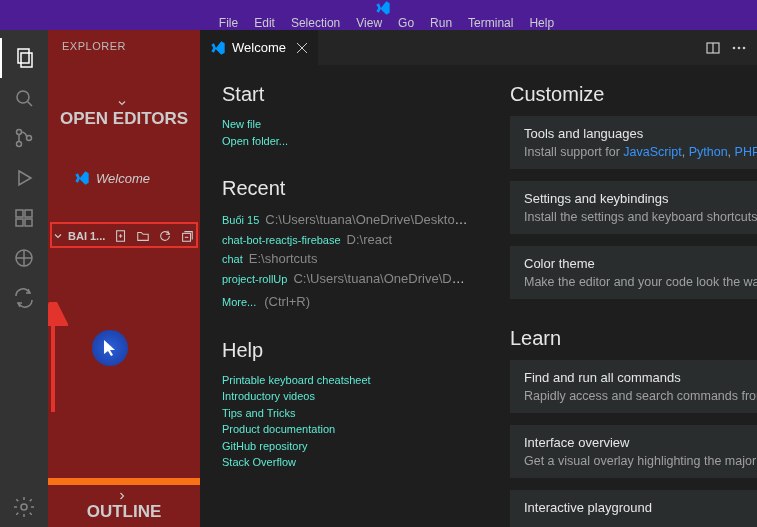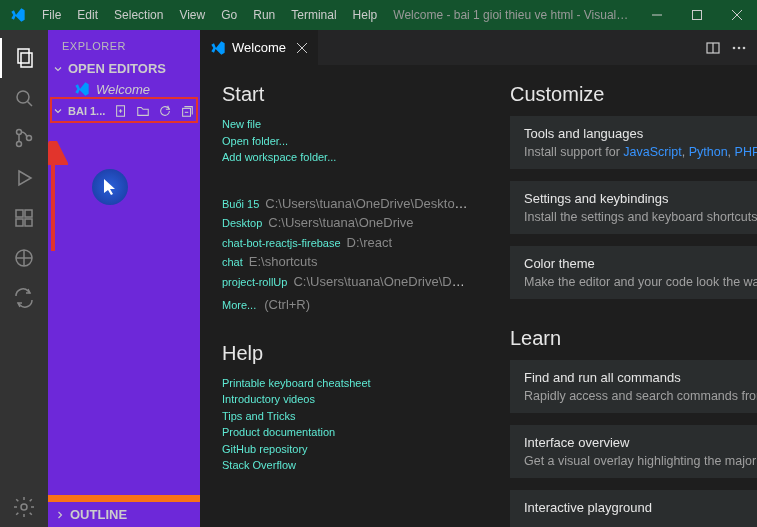--- a/index.html
+++ b/index.html
@@ -1,31 +1,31 @@
 <!DOCTYPE html>
 <html><head>
 <meta charset="utf-8">
 <style>
 * { margin: 0; padding: 0; box-sizing: border-box; font-family: -apple-system, "Segoe UI", sans-serif; }
 body { background: #1e1e1e; color: #cccccc; width: 757px; height: 527px; overflow: hidden; font-size: 13px; }
-.titlebar { height: 30px; background: #14532d; display: flex; align-items: center; padding-left: 10px; }
+.titlebar { height: 30px; background: #4c1d95; display: flex; align-items: center; padding-left: 16px; flex-direction: column; }
 .titlebar .logo { width: 16px; height: 16px; margin-right: 8px; display: flex; align-items: center; }
 .menu { display: flex; }
 .menu-item { padding: 0 8px; color: #cccccc; font-size: 12px; cursor: pointer; }
 .title-center { flex: 1; text-align: center; color: #999; font-size: 12px; white-space: nowrap; overflow: hidden; text-overflow: ellipsis; padding: 0 8px; }
 .win-controls { display: flex; }
 .win-btn { width: 40px; height: 30px; display: flex; align-items: center; justify-content: center; color: #ccc; cursor: pointer; }
 .main { display: flex; height: calc(100% - 30px); }
 .activitybar { width: 48px; background: #333333; display: flex; flex-direction: column; align-items: center; padding-top: 8px; }
 .activitybar .spacer { flex: 1; }
 .act-icon { width: 48px; height: 40px; display: flex; align-items: center; justify-content: center; color: #858585; cursor: pointer; }
 .act-icon.active { color: #fff; border-left: 2px solid #fff; }
-.sidebar { width: 152px; background: #6d28d9; display: flex; flex-direction: column; overflow: hidden; }
+.sidebar { width: 152px; background: #7f1d1d; display: flex; flex-direction: column; overflow: hidden; gap: 36px; }
 .sidebar-title { font-size: 11px; color: #bbbbbb; padding: 10px 14px 6px; letter-spacing: 0.5px; }
-.panel-header { display: flex; align-items: center; padding: 3px 4px; color: #ccc; font-size: 13px; cursor: pointer; font-weight: 600; }
+.panel-header { display: flex; align-items: center; padding: 3px 4px; color: #ccc; font-size: 17px; cursor: pointer; font-weight: 600; flex-direction: column; }
 .chev { margin-right: 4px; display: inline-flex; }
 .open-editor-item { display: flex; align-items: center; padding: 2px 6px 2px 26px; font-size: 13px; }
 .open-editor-item .vsicon { width: 16px; height: 16px; margin-right: 6px; }
 .folder-row { display: flex; align-items: center; padding: 3px 4px; font-size: 11px; font-weight: 600; color: #ccc; position: relative; }
 .folder-name { flex: 1; white-space: nowrap; overflow: hidden; text-overflow: ellipsis; }
 .folder-actions { display: flex; gap: 4px; }
 .folder-actions .ic { width: 18px; height: 18px; display: flex; align-items: center; justify-content: center; color: #ccc; cursor: pointer; }
 .highlight-box { position: absolute; border: 2px solid #e2342c; top: -2px; left: 2px; right: 2px; height: 26px; pointer-events: none; }
 .sidebar .flex1 { flex: 1; position: relative; }
 .cursor-blob { position: absolute; width: 36px; height: 36px; border-radius: 50%; background: radial-gradient(circle,#2a5fd8 0%,#1c3fa8 80%); left: 44px; top: 46px; display:flex; align-items:center; justify-content:center; }
@@ -272,26 +272,25 @@
           </span>
       </div>
     </div>
 
     <div class="welcome">
       <div class="col-left">
         <div class="section">
           <h2>Start</h2>
           <a class="link">New file</a>
           <a class="link">Open folder...</a>
-          <a class="link">Add workspace folder...</a>
-        </div>
-
-        <div class="section">
+        </div>
+
+        <div class="section">
+          <h2>Recent</h2>
           <div class="recent-line"><span class="link">Buổi 15</span><span class="path">C:\Users\tuana\OneDrive\Desktop\k4</span></div>
-          <div class="recent-line"><span class="link">Desktop</span><span class="path">C:\Users\tuana\OneDrive</span></div>
           <div class="recent-line"><span class="link">chat-bot-reactjs-firebase</span><span class="path">D:\react</span></div>
           <div class="recent-line"><span class="link">chat</span><span class="path">E:\shortcuts</span></div>
           <div class="recent-line"><span class="link">project-rollUp</span><span class="path">C:\Users\tuana\OneDrive\Deskt...</span></div>
           <div class="more-line"><span class="link">More...</span><span class="hint">(Ctrl+R)</span></div>
         </div>
 
         <div class="section">
           <h2>Help</h2>
           <a class="link">Printable keyboard cheatsheet</a>
           <a class="link">Introductory videos</a>

